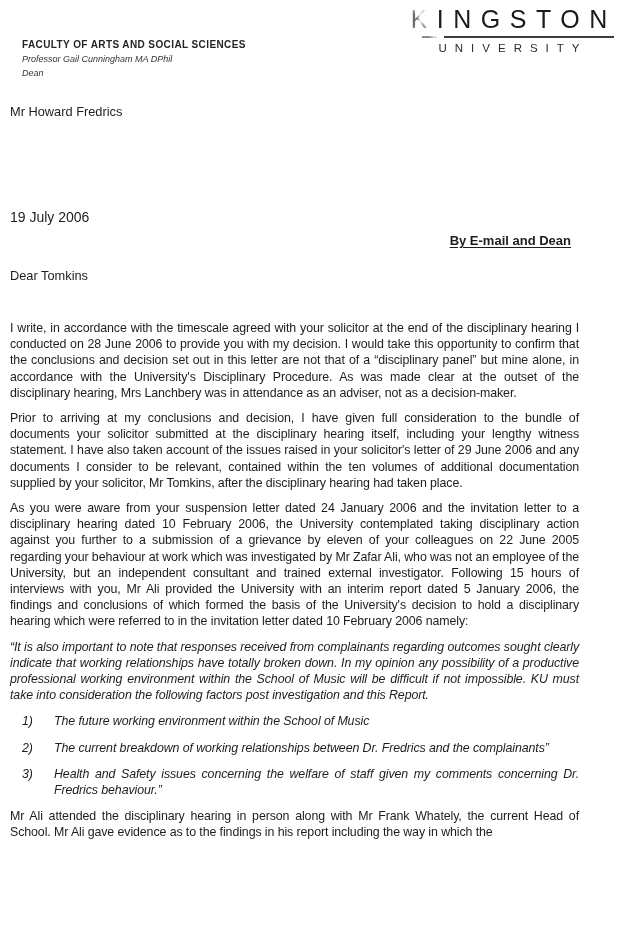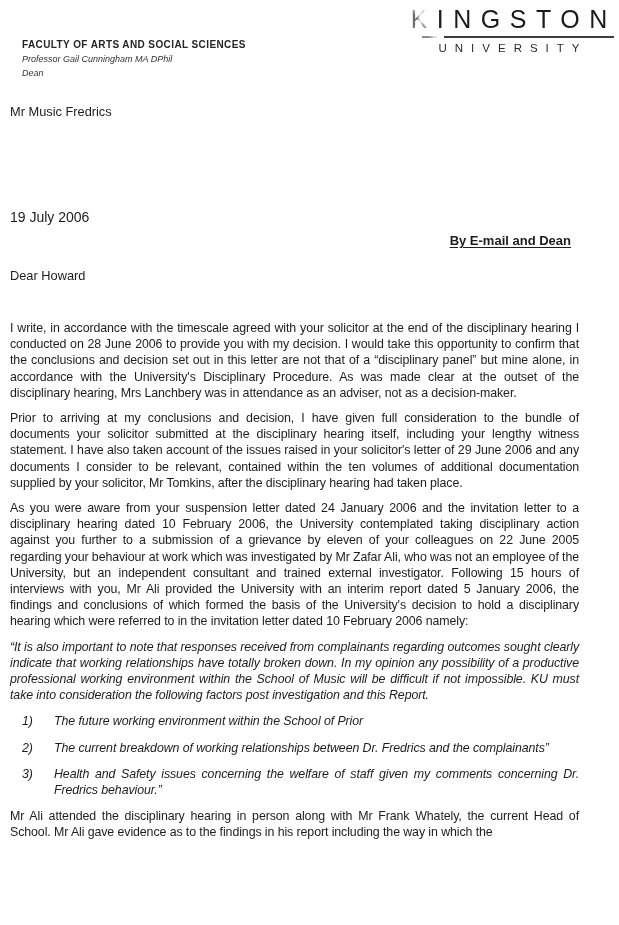--- a/index.html
+++ b/index.html
@@ -95,35 +95,35 @@
 
   <div class="logo">
     <div class="logo-word">KINGSTON</div>
     <div class="logo-rule">
       <span class="rule-short"></span>
       <span class="rule-long"></span>
     </div>
     <div class="logo-sub">UNIVERSITY</div>
   </div>
 
-  <div class="recipient">Mr Music Fredrics</div>
+  <div class="recipient">Mr Howard Fredrics</div>
   <div class="date">19 July 2006</div>
   <div class="delivery">By E-mail and Dean</div>
-  <div class="salutation">Dear Howard</div>
+  <div class="salutation">Dear Tomkins</div>
 
   <div class="body-text">
     <p class="para">I write, in accordance with the timescale agreed with your solicitor at the end of the disciplinary hearing I conducted on 28 June 2006 to provide you with my decision.  I would take this opportunity to confirm that the conclusions and decision set out in this letter are not that of a “disciplinary panel” but mine alone, in accordance with the University's Disciplinary Procedure.  As was made clear at the outset of the disciplinary hearing, Mrs Lanchbery was in attendance as an adviser, not as a decision-maker.</p>
     <p class="para">Prior to arriving at my conclusions and decision, I have given full consideration to the bundle of documents your solicitor submitted at the disciplinary hearing itself, including your lengthy witness statement.  I have also taken account of the issues raised in your solicitor's letter of 29 June 2006 and any documents I consider to be relevant, contained within the ten volumes of additional documentation supplied by your solicitor, Mr Tomkins, after the disciplinary hearing had taken place.</p>
     <p class="para">As you were aware from your suspension letter dated 24 January 2006 and the invitation letter to a disciplinary hearing dated 10 February 2006, the University contemplated taking disciplinary action against you further to a submission of a grievance by eleven of your colleagues on 22 June 2005 regarding your behaviour at work which was investigated by Mr Zafar Ali, who was not an employee of the University, but an independent consultant and trained external investigator.  Following 15 hours of interviews with you, Mr Ali provided the University with an interim report dated 5 January 2006, the findings and conclusions of which formed the basis of the University's decision to hold a disciplinary hearing which were referred to in the invitation letter dated 10 February 2006 namely:</p>
 
     <p class="quote">“It is also important to note that responses received from complainants regarding outcomes sought clearly indicate that working relationships have totally broken down.  In my opinion any possibility of a productive professional working environment within the School of Music will be difficult if not impossible.  KU must take into consideration the following factors post investigation and this Report.</p>
 
     <div class="list-row">
       <span class="list-num">1)</span>
-      <span class="list-text">The future working environment within the School of Prior</span>
+      <span class="list-text">The future working environment within the School of Music</span>
     </div>
     <div class="list-row">
       <span class="list-num">2)</span>
       <span class="list-text">The current breakdown of working relationships between Dr. Fredrics and the complainants”</span>
     </div>
     <div class="list-row">
       <span class="list-num">3)</span>
       <span class="list-text">Health and Safety issues concerning the welfare of staff given my comments concerning Dr. Fredrics behaviour.”</span>
     </div>
 

